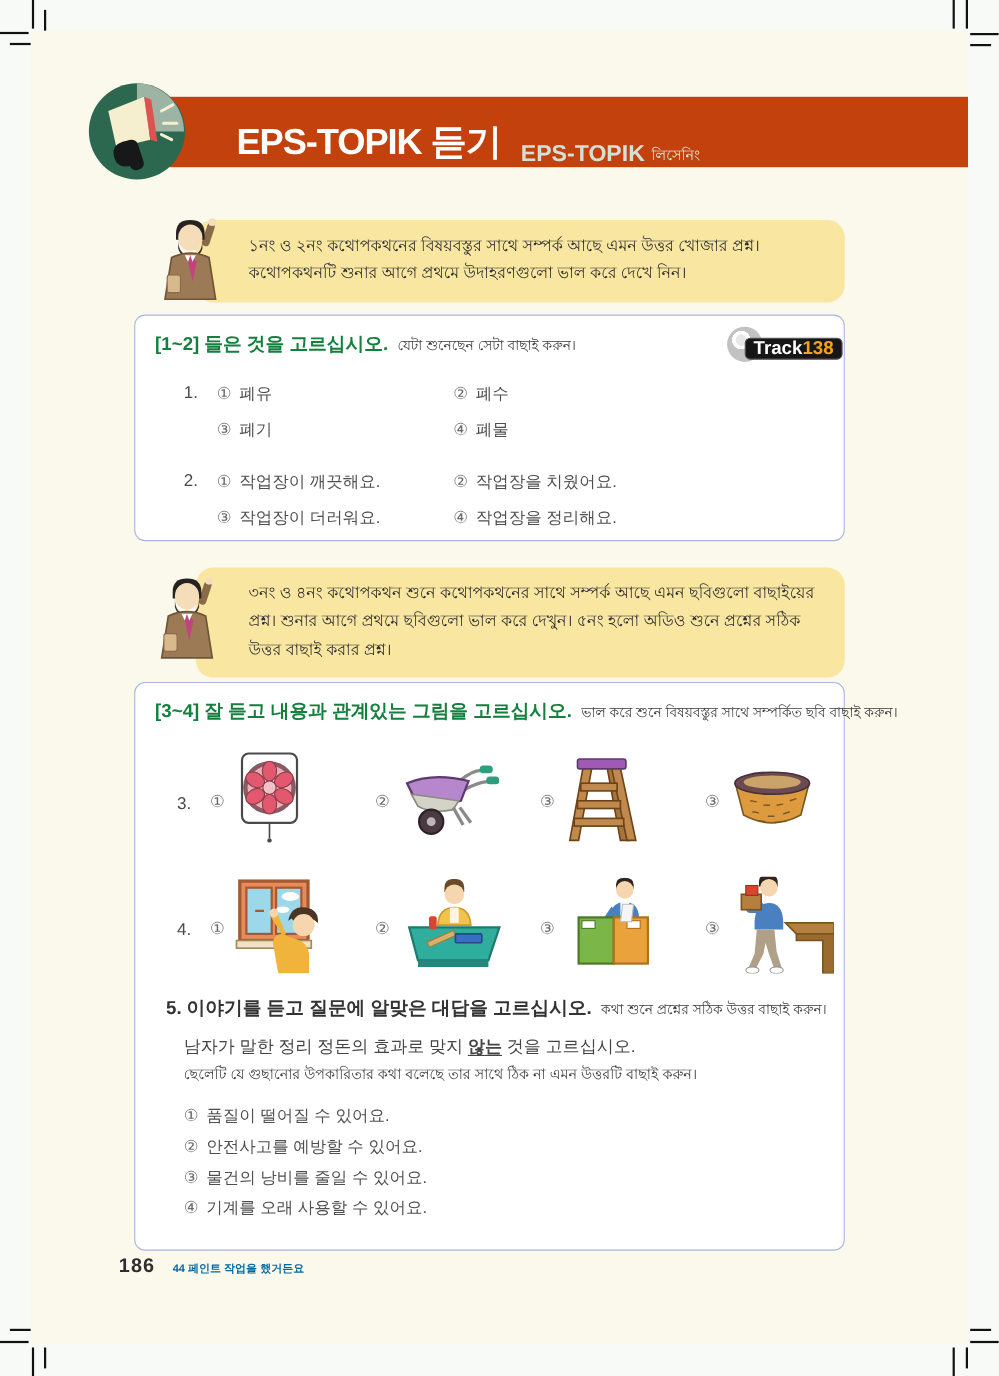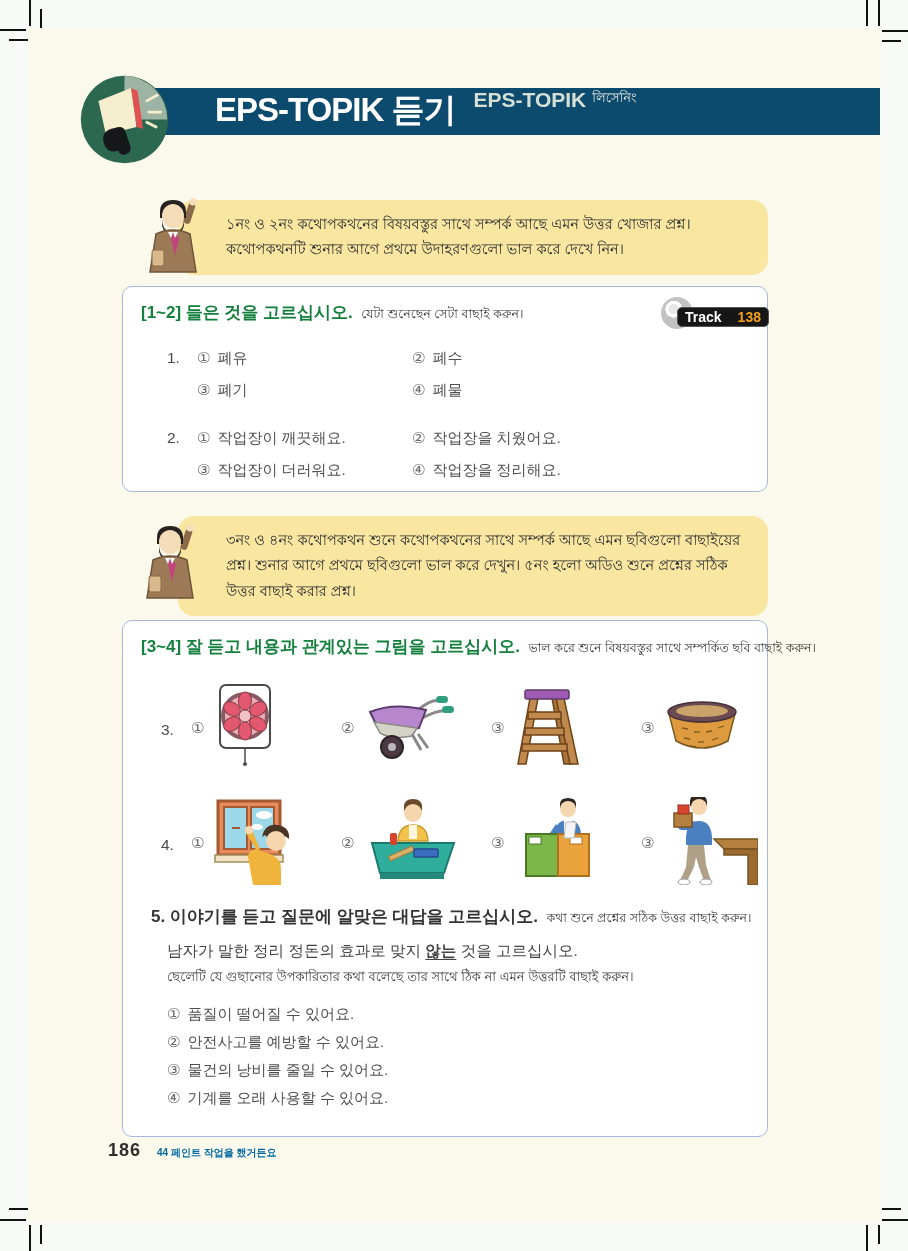--- a/index.html
+++ b/index.html
@@ -15,22 +15,22 @@
     background:#fbf8ec;
   }
   
   .crop { position:absolute; }
   .crop div { position:absolute; background:#111; }
   .cm-v  { width:2px; height:26px; }
   .cm-h  { width:26px; height:2px; }
 
   
   .banner {
-    position:absolute; left:117px; top:60px; right:0; height:47px;
-    background:#0c4a6e; display:flex; align-items:flex-start; padding-left:70px;
+    position:absolute; left:117px; top:60px; right:0; height:64px;
+    background:#c2410c; display:flex; align-items:flex-end; padding-left:70px;
   }
   .banner-title { color:#ffffff; font-size:33px; font-weight:bold; letter-spacing:-1px; }
   .banner-sub   { margin-left:18px; color:#d4e0d6; font-size:21px; font-weight:bold; letter-spacing:0; }
   .banner-sub-bn{ margin-left:6px; color:#e4ece4; font-size:13px; font-weight:normal; }
   .logo-circle {
     position:absolute; left:50px; top:45px; width:93px; height:93px;
   }
 
   
   .tip {
@@ -59,22 +59,22 @@
 
   
   .track { position:absolute; right:14px; top:10px; width:92px; height:34px; }
   .track .cd {
     position:absolute; left:0; top:0; width:32px; height:32px; border-radius:50%;
     background:radial-gradient(circle at 40% 38%, #e8e8e8 0 18%, #ffffff 19% 30%, #c2c2c2 31% 70%, #9d9d9d 100%);
   }
   .track .label {
     position:absolute; left:16px; top:10px; height:20px; padding:0 7px;
     background:#161616; border:1px solid #555; border-radius:5px;
-    display:flex; align-items:center; gap:16px;
-    font-size:14px; font-weight:bold; white-space:nowrap;
+    display:flex; align-items:center; gap:0;
+    font-size:17px; font-weight:bold; white-space:nowrap;
   }
   .track .label .t { color:#ffffff; }
   .track .label .n { color:#f2a21a; }
 
   
   .q {
     position:absolute; display:flex; align-items:flex-start;
   }
   .qno { font-size:15.5px; color:#4a4a4a; width:30px; flex:0 0 auto; }
   .ogrid { display:grid; grid-template-columns:215px auto; row-gap:13px; }

